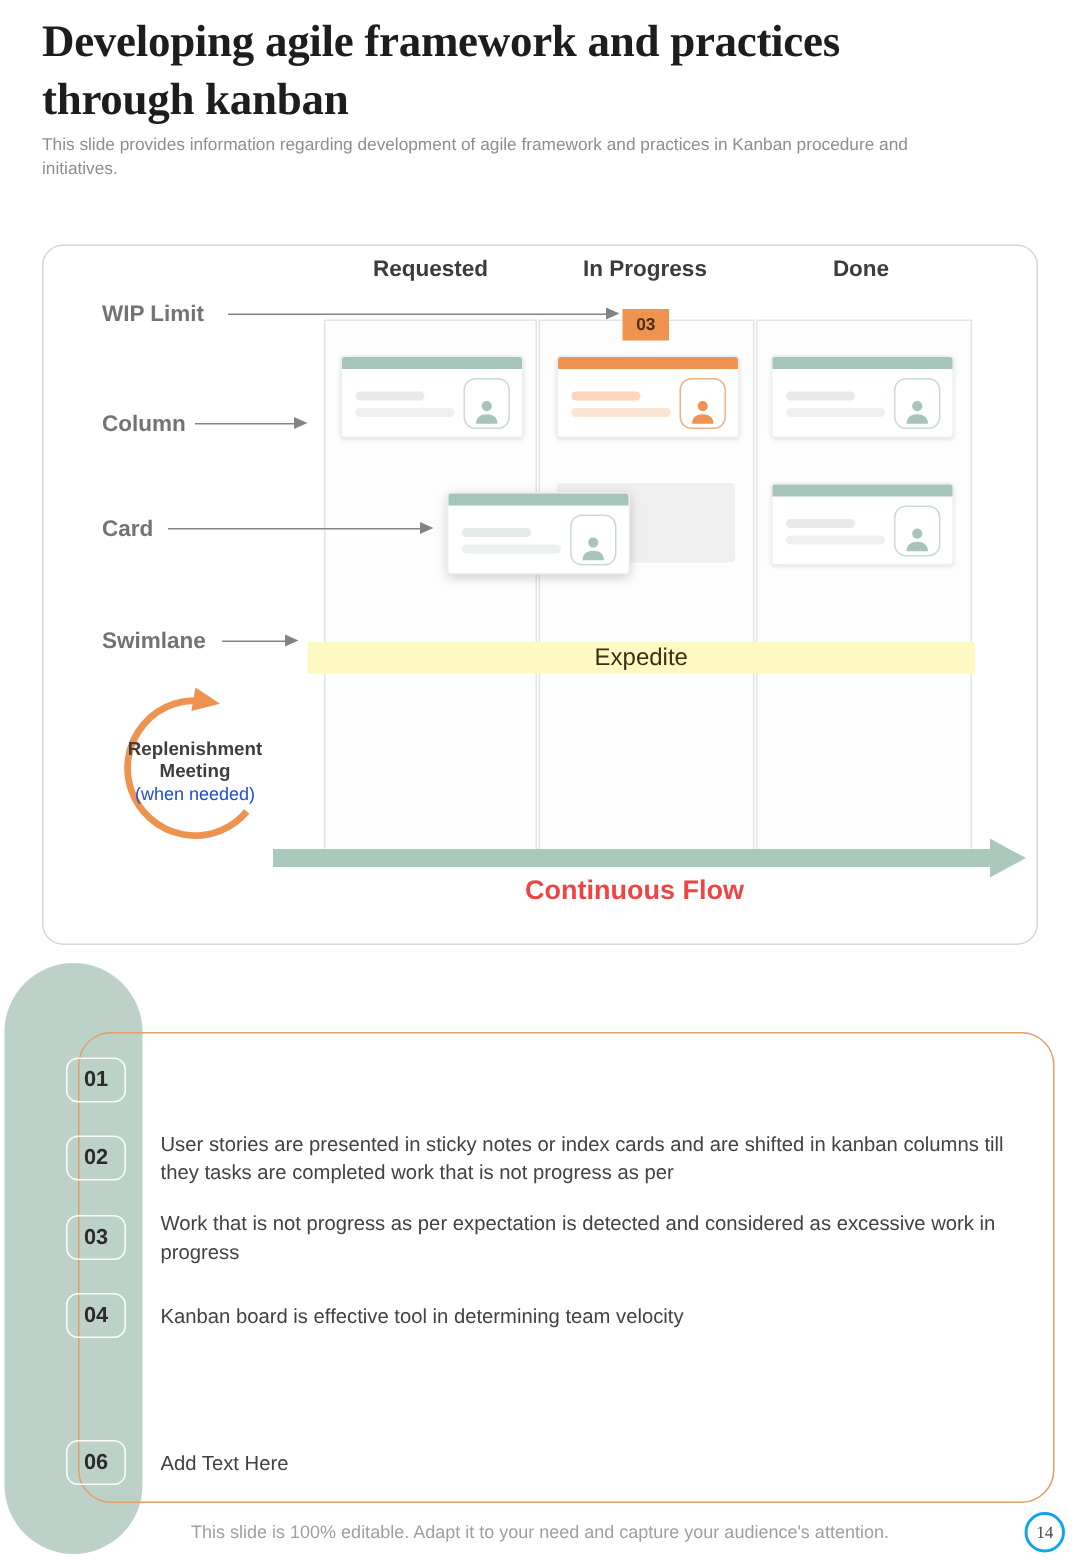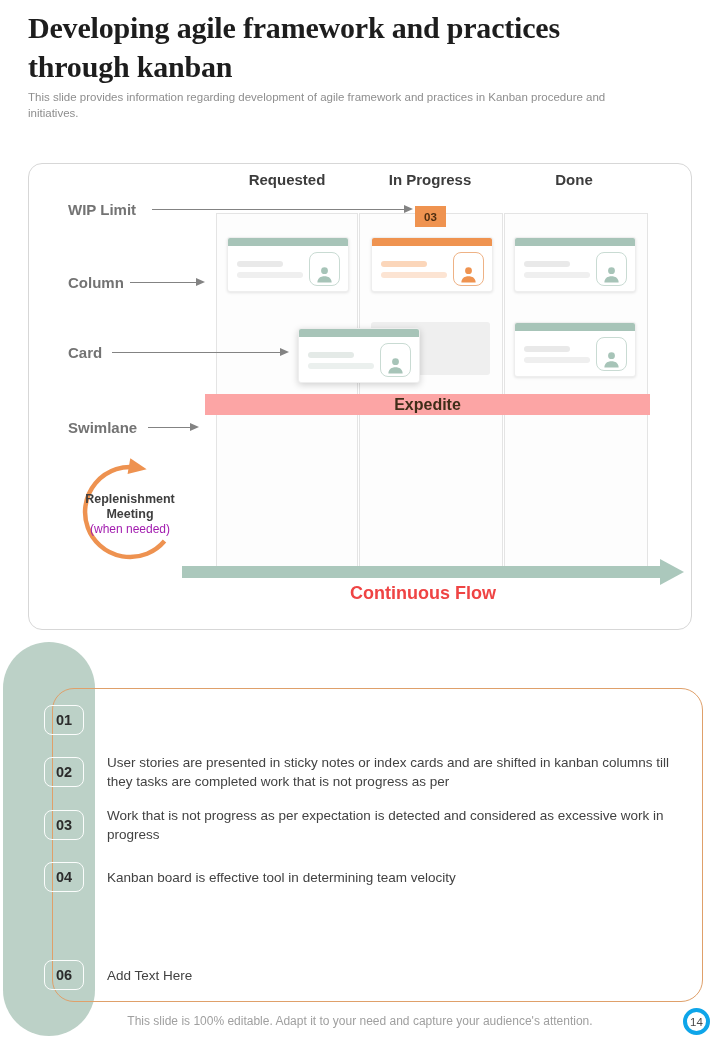--- a/index.html
+++ b/index.html
@@ -72,30 +72,30 @@
   .card.orange .avatar{border:1px solid #eeb285;}
   .avatar svg{width:19px; height:21px; display:block;}
   .card.teal .avatar svg, .card.gray .avatar svg{fill:#A7C4B8;}
   .card.orange .avatar svg{fill:#EF9350;}
   .placeholder{
     left:371px; top:322px; width:119px; height:53px; background:#efefef; border-radius:3px;
   }
   .card.straddle{ left:298px; top:328px; box-shadow:0 2px 7px rgba(0,0,0,.18); z-index:5;}
 
   .swimlane-bar{
-    left:205px; top:394px; width:445px; height:21px; background:#fca5a5; z-index:4;
-    display:flex; align-items:center; justify-content:center;
-    font-size:16px; font-weight:bold; color:#3f2d18;
+    left:205px; top:428px; width:445px; height:21px; background:#fef9c3; z-index:4;
+    display:flex; align-items:center; justify-content:center;
+    font-size:16px; font-weight:normal; color:#3f2d18;
   }
 
   .replenish-text{
     left:62px; top:492px; width:136px; text-align:center; z-index:2;
     font-size:12.5px; line-height:15px; font-weight:bold; color:#3e3e3e;
   }
-  .replenish-note{font-weight:normal; font-size:12px; color:#a21caf;}
+  .replenish-note{font-weight:normal; font-size:12px; color:#1d4ed8;}
 
   .flow-bar{left:182px; top:566px; width:478px; height:12px; background:#abc8bc;}
   .flow-head{left:660px; top:559px; width:0; height:0;
     border-left:24px solid #abc8bc; border-top:13px solid transparent; border-bottom:13px solid transparent;}
   .flow-label{left:303px; top:583px; width:240px; text-align:center;
     font-size:18px; font-weight:bold; color:#ef4444;}
 
   
   .pill{ left:3px; top:642px; width:92px; height:394px; background:#BCD1C7; border-radius:46px;}
   .list-frame{ left:52px; top:688px; width:649px; height:312px;
@@ -107,23 +107,23 @@
     display:flex; align-items:center; justify-content:center;
     font-size:14.5px; font-weight:bold; color:#2b2b2b;
   }
   .ltext{ width:575px; font-size:13.5px; line-height:19px; color:#424242;}
 
   
   .footer-note{ left:0; top:1014px; width:720px; text-align:center;
     font-size:12px; color:#9f9f9f;}
   .page-circle{
     left:683px; top:1008px; width:27px; height:27px; border-radius:50%;
-    border:4px solid #0ea5e9; background:#fff; box-sizing:border-box;
-    display:flex; align-items:center; justify-content:center;
-    font-size:11.5px; color:#4a4a4a;
+    border:2px solid #0ea5e9; background:#fff; box-sizing:border-box;
+    display:flex; align-items:center; justify-content:center;
+    font-size:11.5px; color:#4a4a4a;font-family:Liberation Serif, serif;
   }
 </style>
 </head>
 <body>
 
 <div class="slide">
 
   <div class="abs title">Developing agile framework and practices through kanban</div>
   <div class="abs subtitle">This slide provides information regarding development of agile framework and practices in Kanban procedure and initiatives.</div>
 

